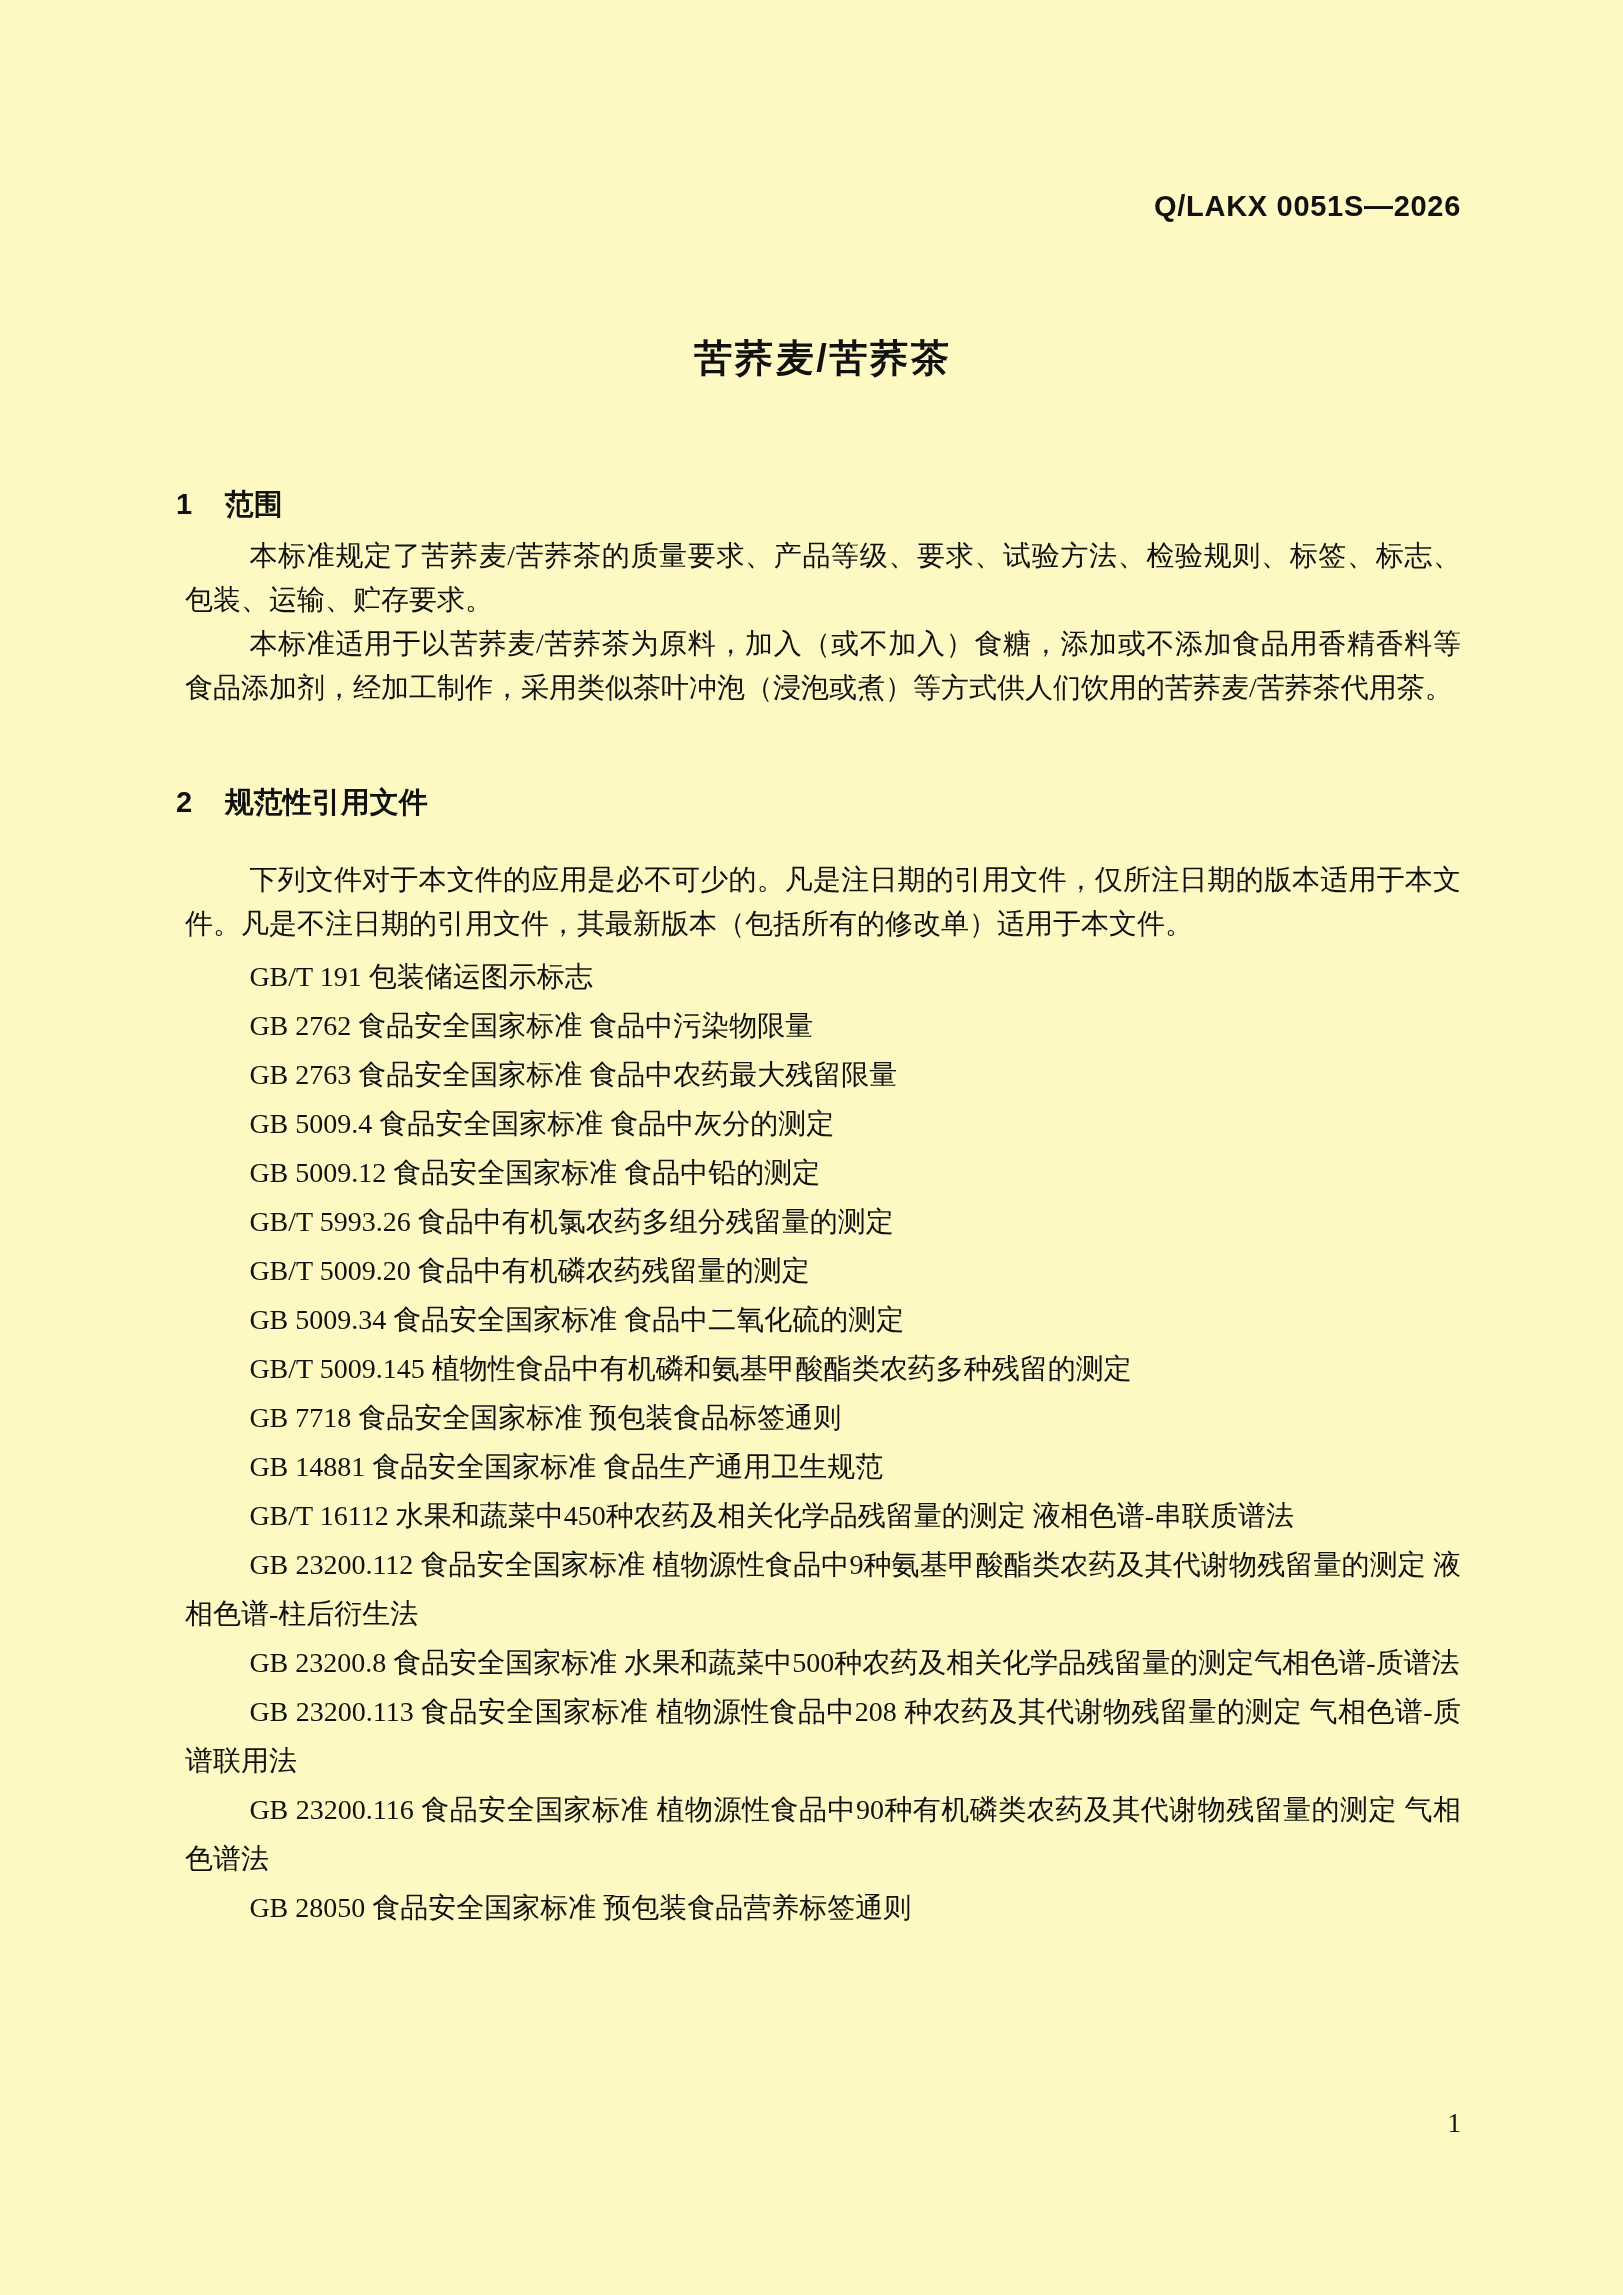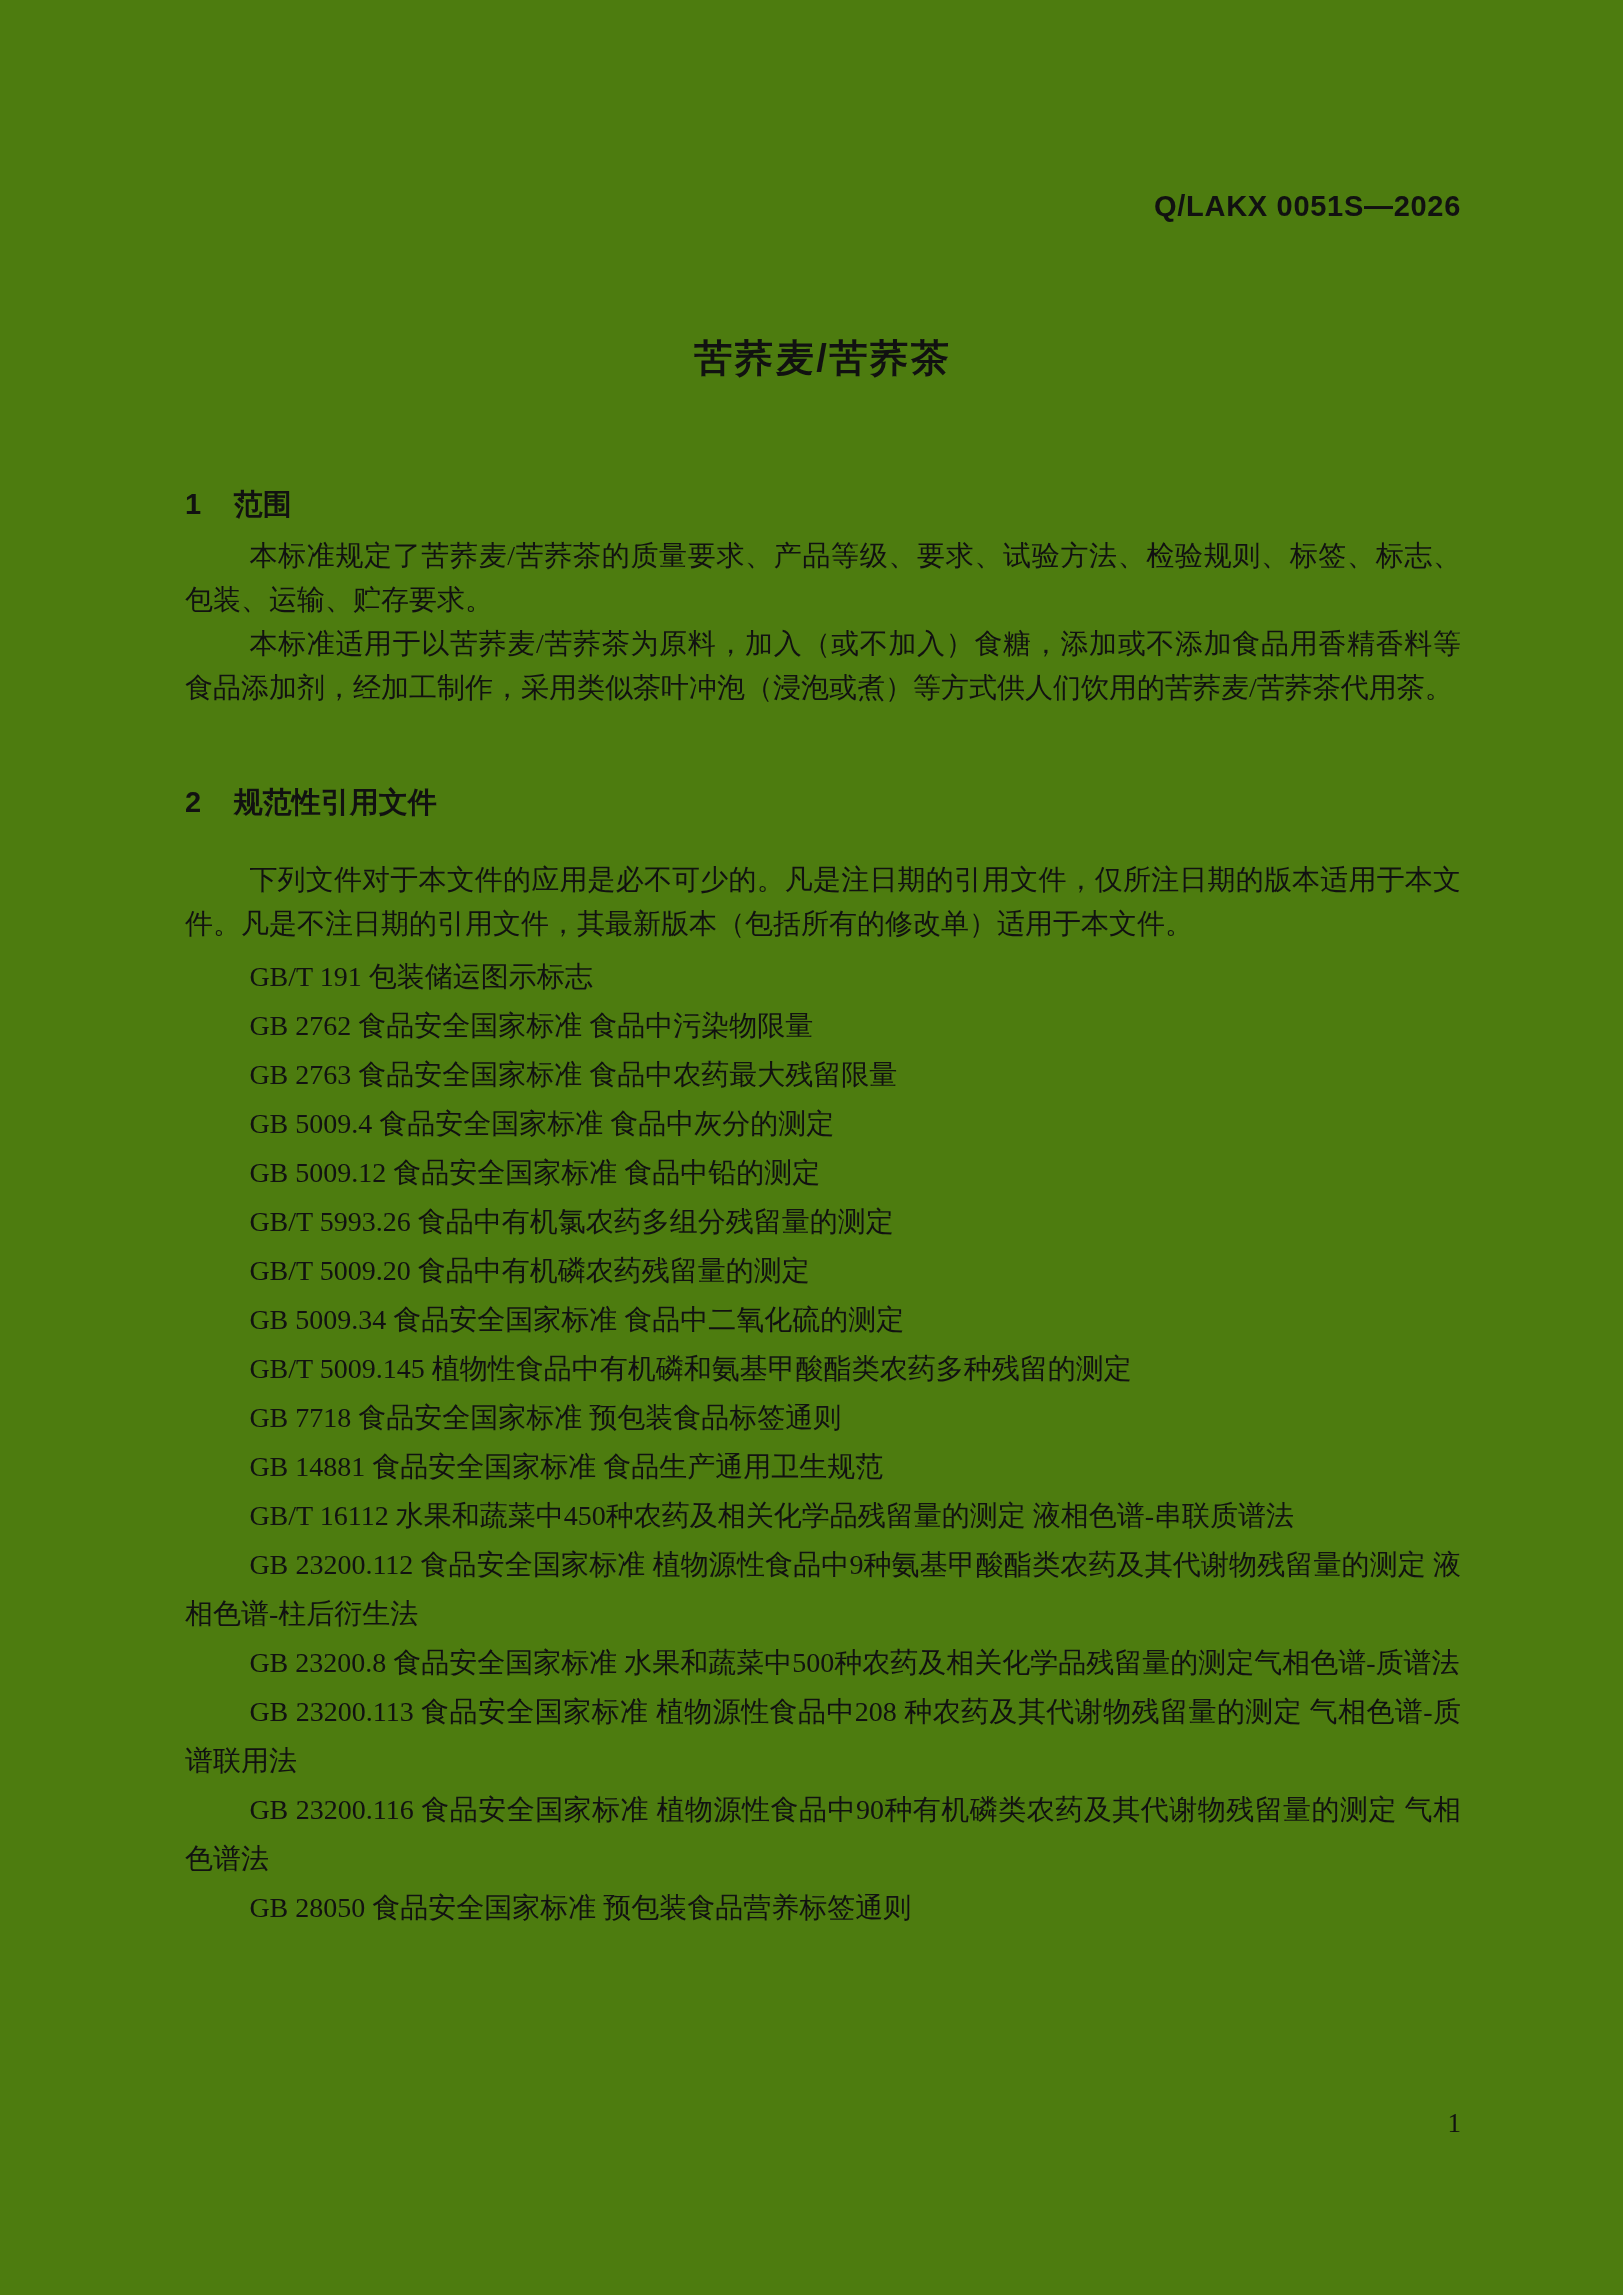--- a/index.html
+++ b/index.html
@@ -1,20 +1,20 @@
 <!DOCTYPE html>
 <html style="font-size:11px"><head>
 <meta charset="utf-8">
 <style>
   html, body { margin: 0; padding: 0; background: #ffffff; }
   .page {
     position: relative;
     width: 1623px;
     height: 2295px;
-    background: #4d7c0f;
+    background: #fef9c3;
     color: #111111;
     font-family: "Liberation Serif", serif;
     overflow: hidden;
   }
   .doc-code {
     position: absolute;
     top: 190px;
     left: 185px;
     width: 1276px;
     text-align: right;
@@ -31,21 +31,21 @@
     width: 1276px;
     text-align: center;
     font-family: "Liberation Sans", sans-serif;
     font-size: 38px;
     font-weight: bold;
     letter-spacing: 2.7px;
     margin: 0;
   }
   .sec-heading {
     position: absolute;
-    left: 185px;
+    left: 176px;
     width: 1276px;
     font-family: "Liberation Sans", sans-serif;
     font-size: 29px;
     font-weight: bold;
     margin: 0;
     white-space: nowrap;
   }
   .sec-heading .sec-num { display: inline-block; }
   .sec-heading .sec-title { display: inline-block; margin-left: 24.5px; }
   .sec1-heading { top: 485px; }

